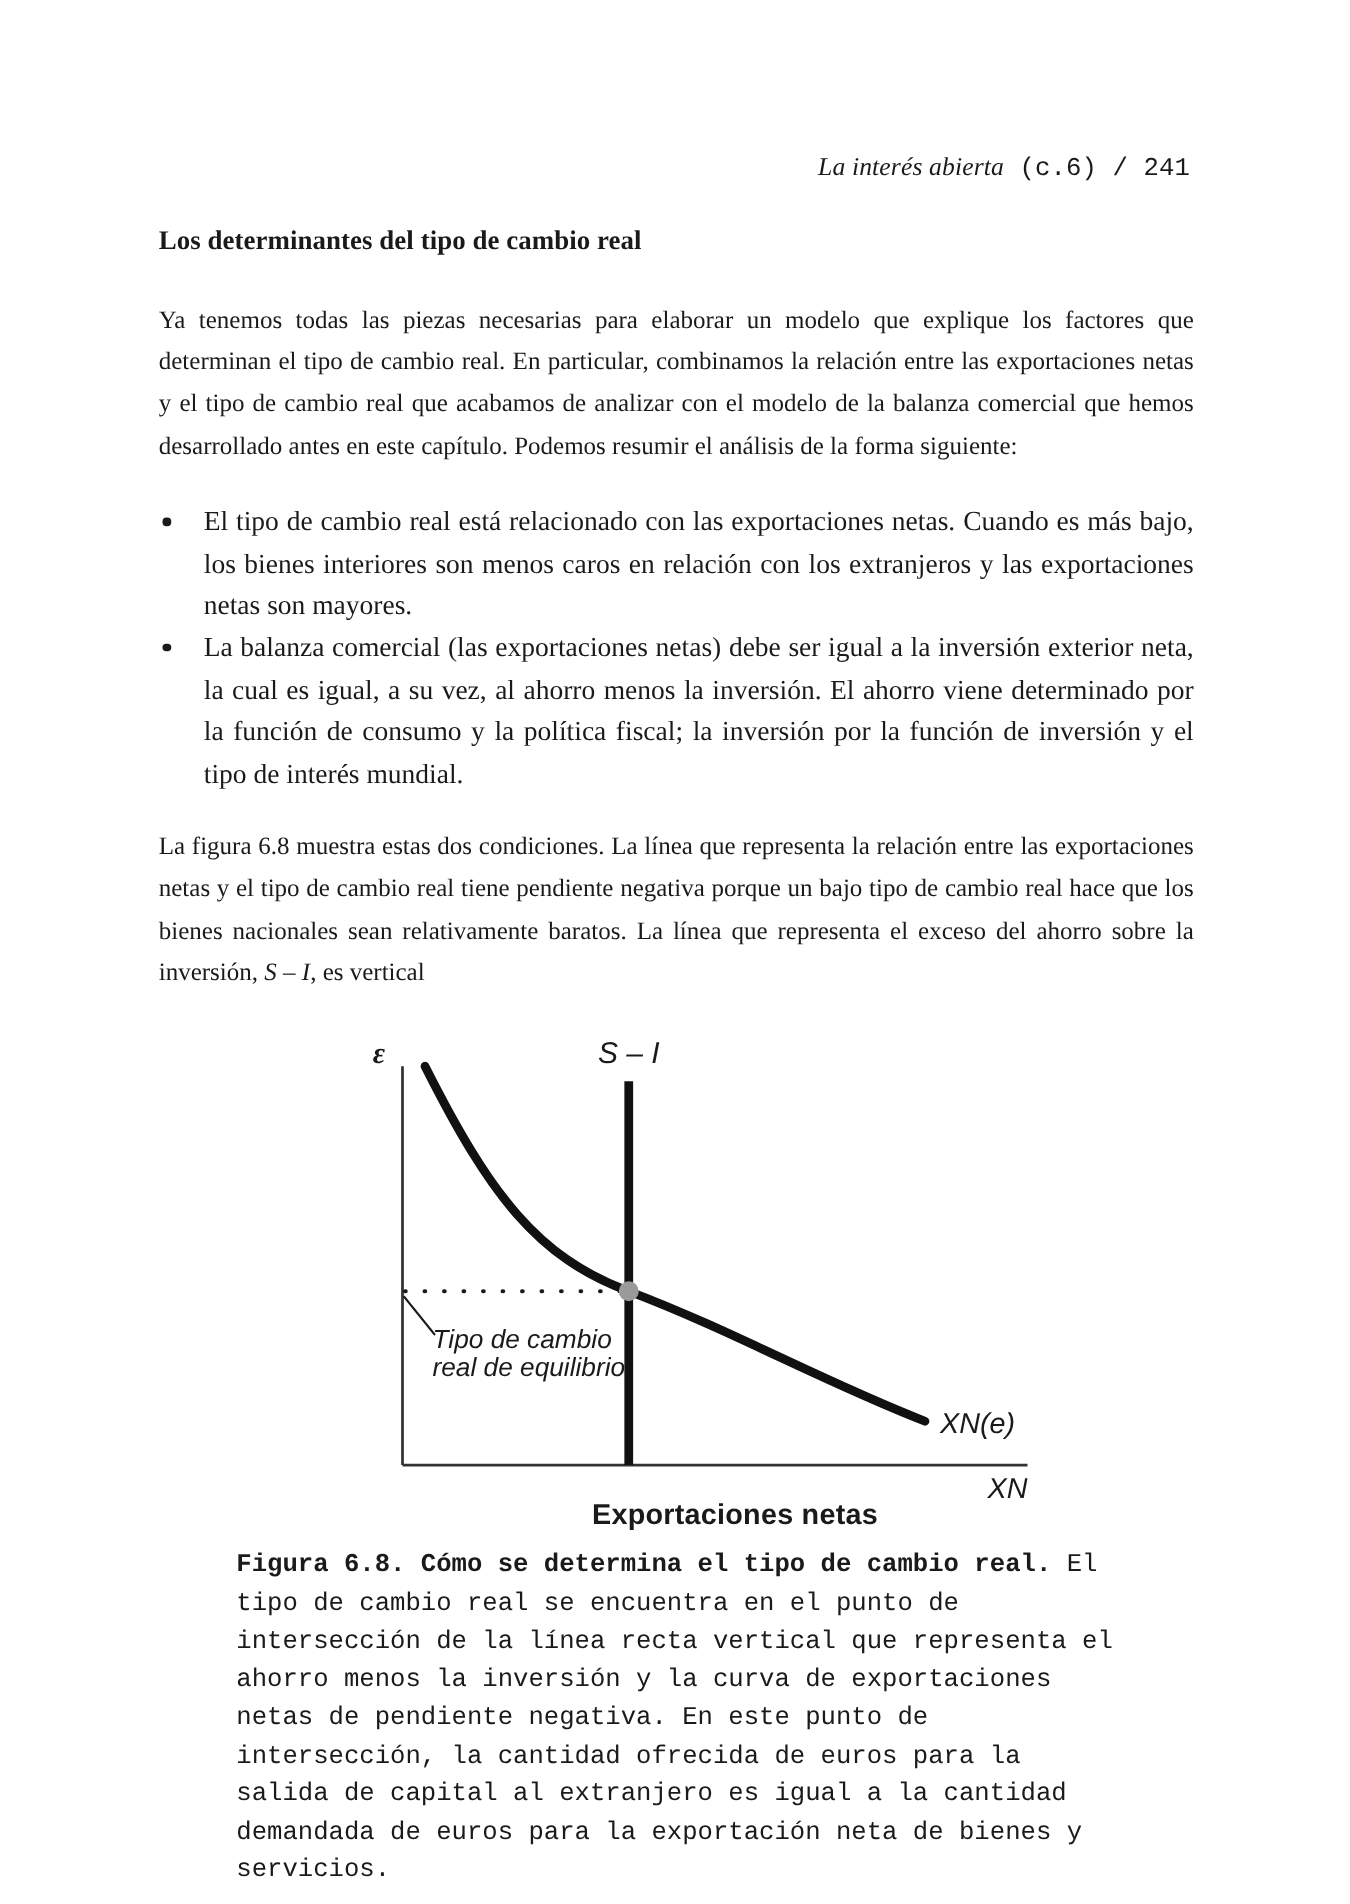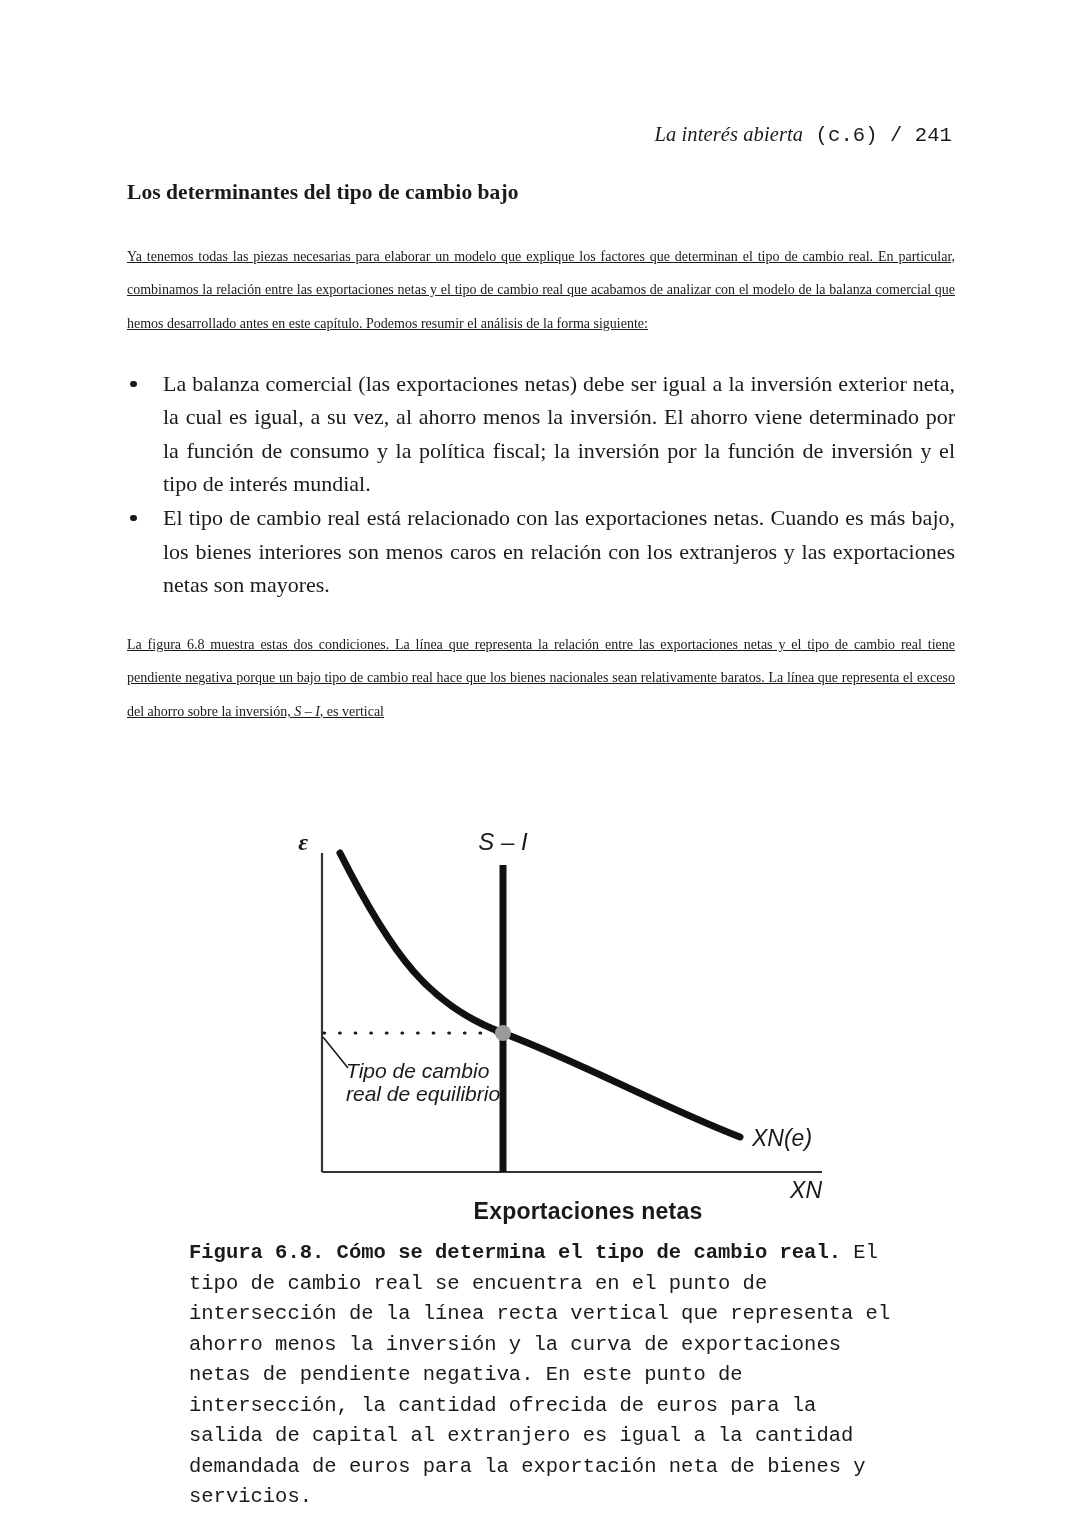--- a/index.html
+++ b/index.html
@@ -49,27 +49,26 @@
 
   h2.section-title {
     font-size: 21.5px;
     font-weight: bold;
     margin: 0 0 34px 0;
     letter-spacing: 0.05px;
     line-height: 1.2;
   }
 
   p.body-par {
-    font-size: 14px;
+    font-size: 20px;
     line-height: 33.6px;
     margin: 16px 0 26px 0;
     text-align: justify;
     text-justify: inter-word;
     hyphens: manual;
-    text-decoration: underline;
   }
   p.body-par:last-child { margin-bottom: 0; }
 
   ul.bullets {
     list-style: none;
     margin: 0 0 26px 0;
     padding: 0;
   }
   ul.bullets li {
     position: relative;
@@ -130,32 +129,32 @@
 <body>
 
 <div class="page">
 
   <div class="running-head">
     <span class="rh-title">La interés abierta</span><span class="rh-rest"> (c.6) / 241</span>
   </div>
 
   <div class="col">
 
-    <h2 class="section-title">Los determinantes del tipo de cambio bajo</h2>
+    <h2 class="section-title">Los determinantes del tipo de cambio real</h2>
 
     <p class="body-par">Ya tenemos todas las piezas necesarias para elaborar un modelo que explique los factores que determinan el tipo de cambio real. En particular, combinamos la relación entre las exportaciones netas y el tipo de cambio real que acabamos de analizar con el modelo de la balanza comercial que hemos desarrollado antes en este capítulo. Podemos resumir el análisis de la forma siguiente:</p>
 
     <ul class="bullets">
       <li>
         <span class="bullet-dot"></span>
-        <span>La balanza comercial (las exportaciones netas) debe ser igual a la inversión exterior neta, la cual es igual, a su vez, al ahorro menos la inversión. El ahorro viene determinado por la función de consumo y la política fiscal; la inversión por la función de inversión y el tipo de interés mundial.</span>
+        <span>El tipo de cambio real está relacionado con las exportaciones netas. Cuando es más bajo, los bienes interiores son menos caros en relación con los extranjeros y las exportaciones netas son mayores.</span>
       </li>
       <li>
         <span class="bullet-dot"></span>
-        <span>El tipo de cambio real está relacionado con las exportaciones netas. Cuando es más bajo, los bienes interiores son menos caros en relación con los extranjeros y las exportaciones netas son mayores.</span>
+        <span>La balanza comercial (las exportaciones netas) debe ser igual a la inversión exterior neta, la cual es igual, a su vez, al ahorro menos la inversión. El ahorro viene determinado por la función de consumo y la política fiscal; la inversión por la función de inversión y el tipo de interés mundial.</span>
       </li>
     </ul>
 
     <p class="body-par"><span>La figura 6.8 muestra estas dos condiciones. La línea que representa la relación entre las exportaciones netas y el tipo de cambio real tiene pendiente negativa porque un bajo tipo de cambio real hace que los bienes nacionales sean relativamente baratos. La línea que representa el exceso del ahorro sobre la inversión, </span><span class="ital">S – I</span><span>, es vertical</span></p>
 
   </div>
 
   <div class="figure-wrap">
     <svg class="figure-svg" width="1080" height="430" viewBox="0 0 1080 430" xmlns="http://www.w3.org/2000/svg">
 

